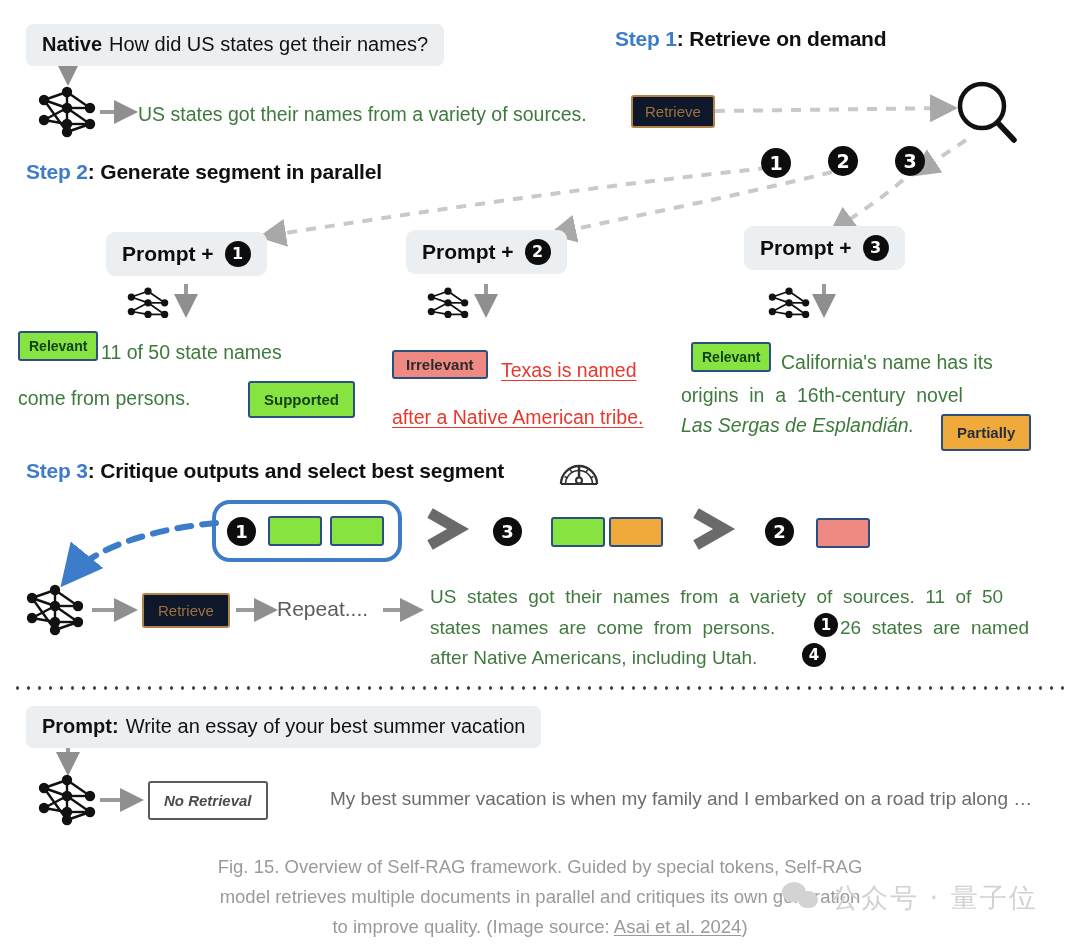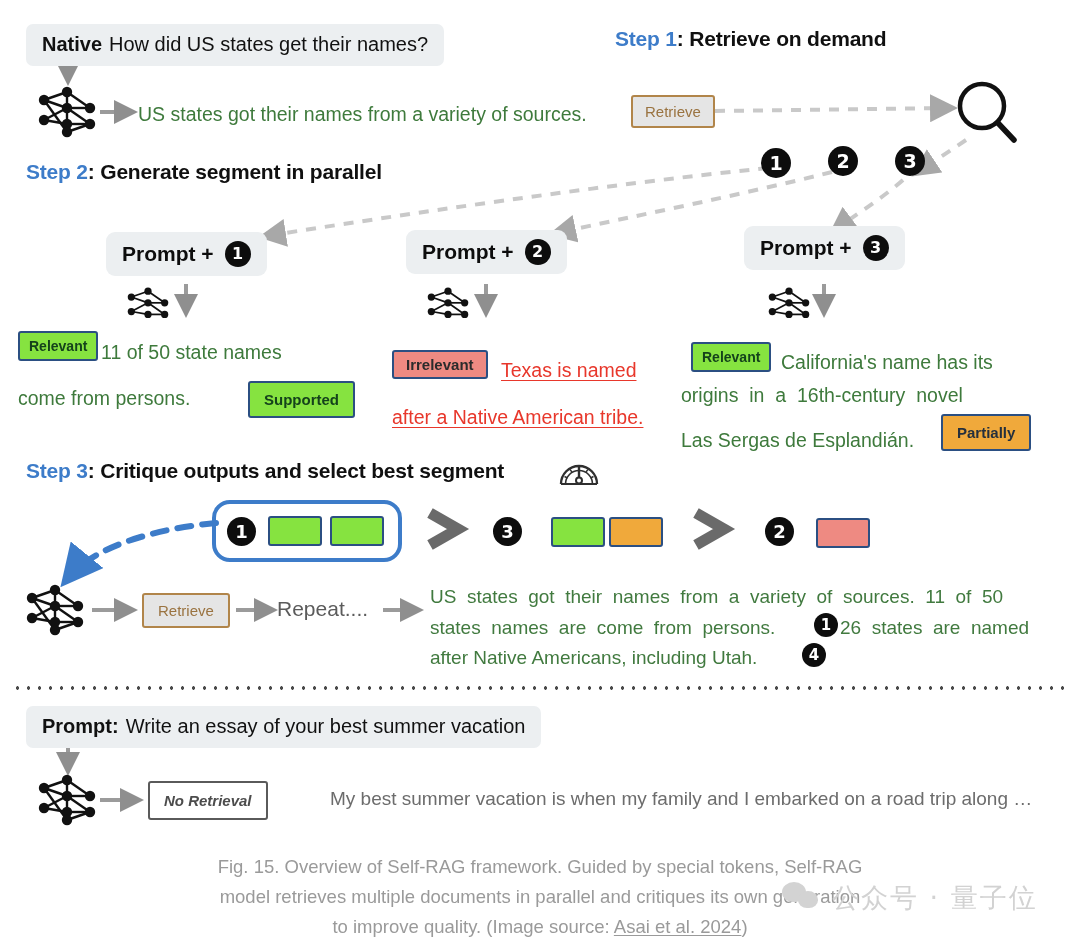--- a/index.html
+++ b/index.html
@@ -62,21 +62,21 @@
 
   
   .swatch{border:2px solid #2b4f82;border-radius:3px;box-sizing:border-box;}
   .swatch.green{background:#86E340;}
   .swatch.orange{background:#F0A93B;}
   .swatch.red{background:#EE8A82;}
 
   
   .tok-retrieve{
     border:2px solid #B1854A;border-radius:3px;color:#9A7340;
-    font-size:15px;padding:6px 12px;background:#e5e5e5;white-space:nowrap;
+    font-size:15px;padding:6px 12px;background:#0f172a;white-space:nowrap;
     display:inline-flex;align-items:center;justify-content:center;
   }
   .tok-noretrieval{
     border:2px solid #5a5a5a;border-radius:3px;color:#4c4c4c;
     font-size:15px;font-weight:bold;padding:9px 14px;background:#fff;white-space:nowrap;
     display:inline-flex;align-items:center;justify-content:center;font-style:italic;
   }
 
   
   .gen{color:#3E7A3C;font-size:19.5px;line-height:1.45;}
@@ -312,21 +312,21 @@
           <circle cx="33" cy="26" r="5"></circle>
         <circle cx="33" cy="42" r="5"></circle>
         <circle cx="56" cy="26" r="5"></circle>
           <circle cx="56" cy="42" r="5"></circle>
       </g>
     </svg>
   </div>
   <div class="abs badge green" style="left:691px;top:342px;">Relevant</div>
   <div class="abs gen" style="left:781px;top:348px;white-space:nowrap;">California's name has its</div>
   <div class="abs gen" style="left:681px;top:381px;white-space:pre;">origins  in  a  16th-century  novel</div>
-  <div class="abs gen" style="left:681px;top:426px;white-space:nowrap;">Las Sergas de Esplandián.</div>
+  <div class="abs gen" style="left:681px;top:411px;white-space:nowrap;font-style:italic;">Las Sergas de Esplandián.</div>
   <div class="abs badge orange" style="left:941px;top:414px;padding:8px 14px;font-size:15px;">Partially</div>
 
   <div class="abs step-head" style="left:26px;top:459px;">
     <span class="num">Step 3</span><span class="rest">: Critique outputs and select best segment</span>
   </div>
 
   <div class="abs" style="left:558px;top:455px;width:42px;height:34px;">
     <svg viewBox="0 0 42 34" width="42" height="34">
       <path d="M3,29 A18,18 0 0 1 39,29" stroke="#2f2f2f" stroke-width="2.4" fill="none"></path>
       <path d="M7.5,29 A13.5,13.5 0 0 1 34.5,29" stroke="#2f2f2f" stroke-width="1.6" fill="none"></path>

